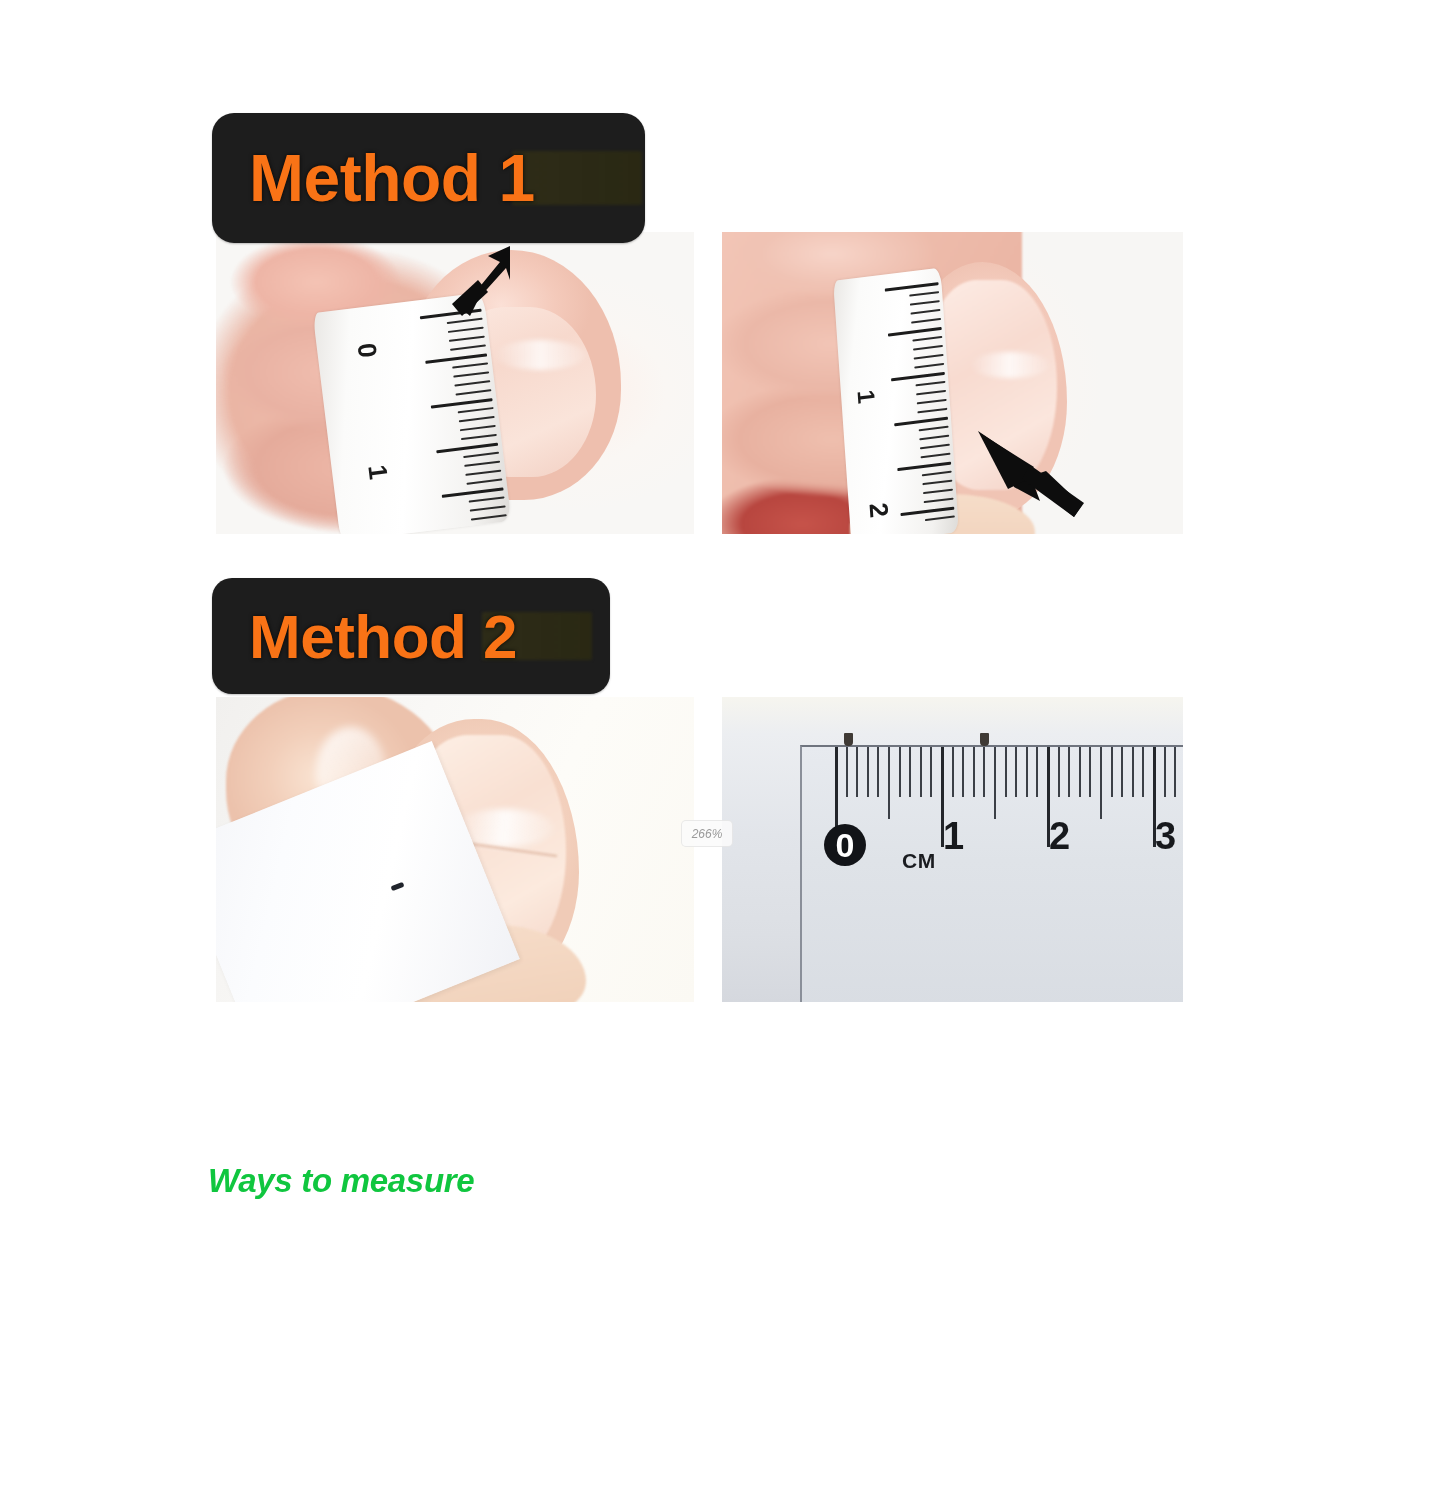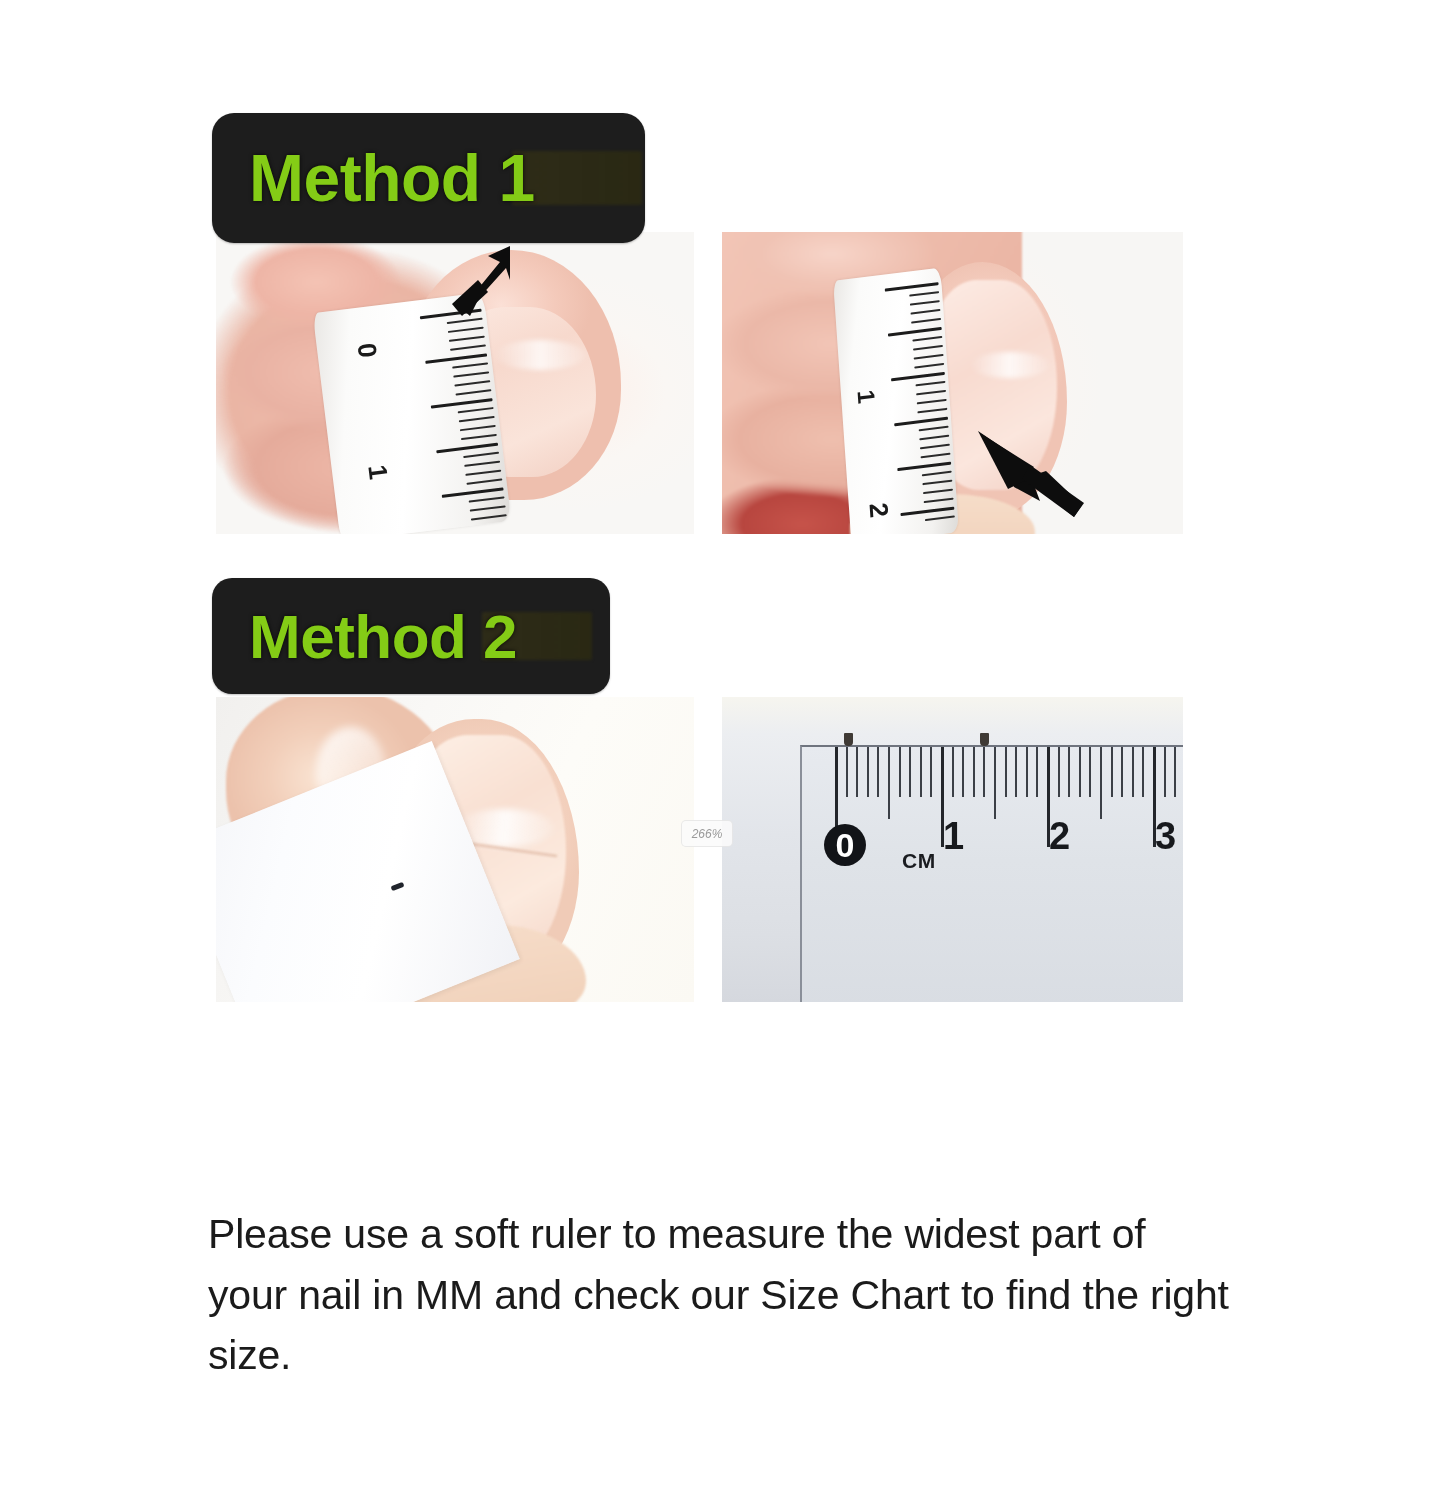--- a/index.html
+++ b/index.html
@@ -268,21 +268,21 @@
   .method-badge .ghost {
     position: absolute;
     height: 42%;
     top: 29%;
     background: linear-gradient(90deg, rgba(60,56,20,0.55), rgba(46,44,16,0.75));
     filter: blur(1.5px);
     border-radius: 2px;
   }
   .method-badge .label {
     position: relative;
-    color: #84cc16;
+    color: #f97316;
     font-family: "Liberation Sans", sans-serif;
     font-weight: 700;
     letter-spacing: -0.5px;
     text-shadow: 0 0 4px rgba(0,0,0,0.8);
     z-index: 2;
   }
   #method1-badge { left: 212px; top: 113px; width: 433px; height: 130px; border-radius: 22px; }
   #method1-badge .ghost { left: 300px; width: 130px; }
   #method1-badge .label { font-size: 66px; margin-left: 37px; }
   #method2-badge { left: 212px; top: 578px; width: 398px; height: 116px; border-radius: 20px; }
@@ -499,16 +499,16 @@
   </div>
 
   <div class="method-badge" id="method2-badge">
     <span class="ghost"></span>
     <span class="label">Method 2</span>
   </div>
 
   <div id="zoom-badge">266%</div>
 
   <div id="text-block">
-    <p id="measure-paragraph">Please use a soft ruler to measure the widest part of your nail in MM and check our Size Chart to find the right size.</p>
+    <h2 id="ways-heading">Ways to measure</h2>
   </div>
 
 </div>
 
 </body></html>

